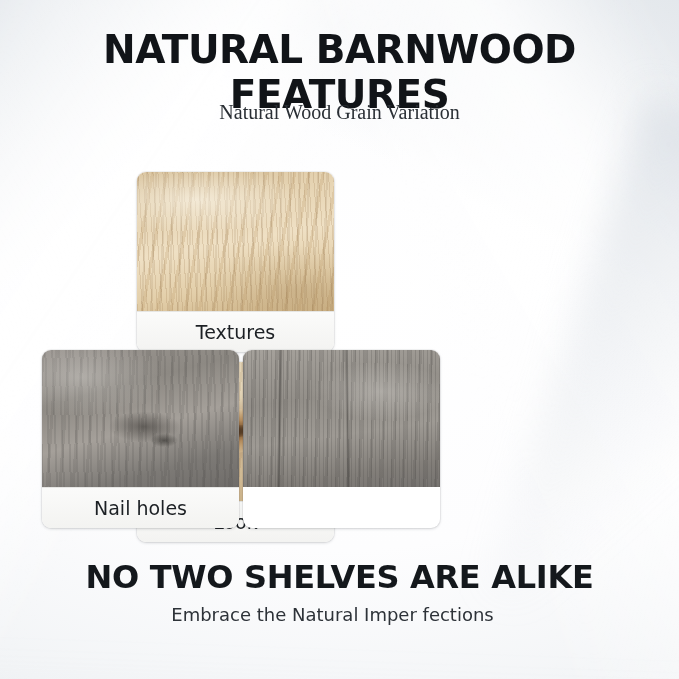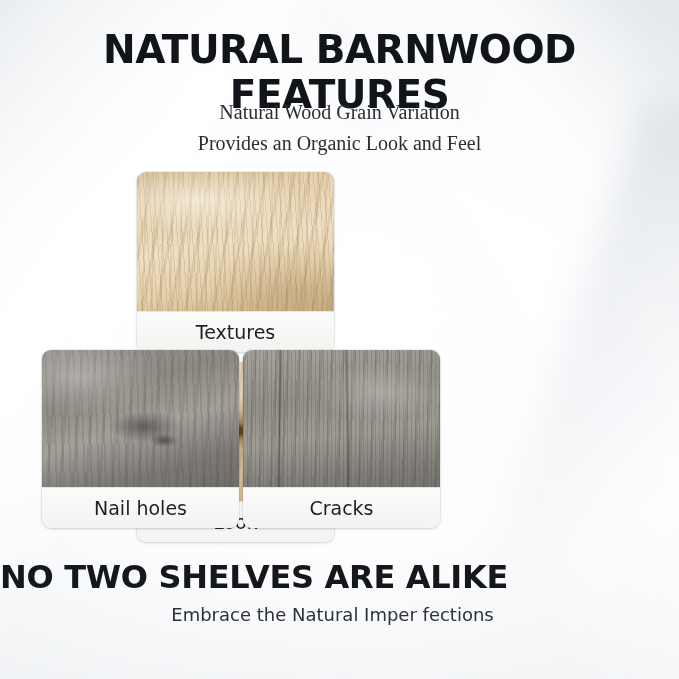--- a/index.html
+++ b/index.html
@@ -156,21 +156,21 @@
   .wood-aging:after{
     content:"";position:absolute;inset:0;
     background:
       linear-gradient(118deg, rgba(255,255,255,0) 58%, rgba(218,215,210,0.85) 60%, rgba(200,197,192,0.6) 100%),
       radial-gradient(ellipse 70% 50% at 30% 35%, rgba(150,147,143,0.35), rgba(255,255,255,0) 70%);
   }
 
   h2.headline{
     margin:0;
     position:absolute;left:0;right:0;top:558px;
-    text-align:left;
+    text-align:center;
     font-size:32px;
     font-weight:bold;
     letter-spacing:-0.3px;
     color:#14181c;
     font-family:"DejaVu Sans", sans-serif;
   }
   .footer{
     position:absolute;left:0;right:14px;top:602px;
     text-align:center;
     font-size:18px;
@@ -187,21 +187,20 @@
   <div class="streak s1"></div>
   <div class="streak s2"></div>
   <div class="streak s3"></div>
   <div class="streak s4"></div>
 
   <div class="content">
     <h1 class="title">NATURAL BARNWOOD FEATURES</h1>
 
     <div class="subtitle">
       <span>Natural Wood Grain Variation</span>
-      <span>Provides an Organic Look and Feel</span>
     </div>
 
     <div class="row row-top">
       <div class="tile">
         <div class="img wood-textures"></div>
         <div class="cap">Textures</div>
       </div>
       <div class="tile">
         <div class="img wood-knots">
           <div class="knot"></div>
@@ -210,21 +209,20 @@
       </div>
     </div>
 
     <div class="row row-bottom">
       <div class="tile bottom">
         <div class="img wood-nail"></div>
         <div class="cap">Nail holes</div>
       </div>
       <div class="tile bottom">
         <div class="img wood-cracks"></div>
-        <div class="cap">Cracks</div>
       </div>
     </div>
 
     <h2 class="headline">NO TWO SHELVES ARE ALIKE</h2>
     <div class="footer">
       <span>Embrace the Natural Imper fections</span>
     </div>
   </div>
 </div>
 

